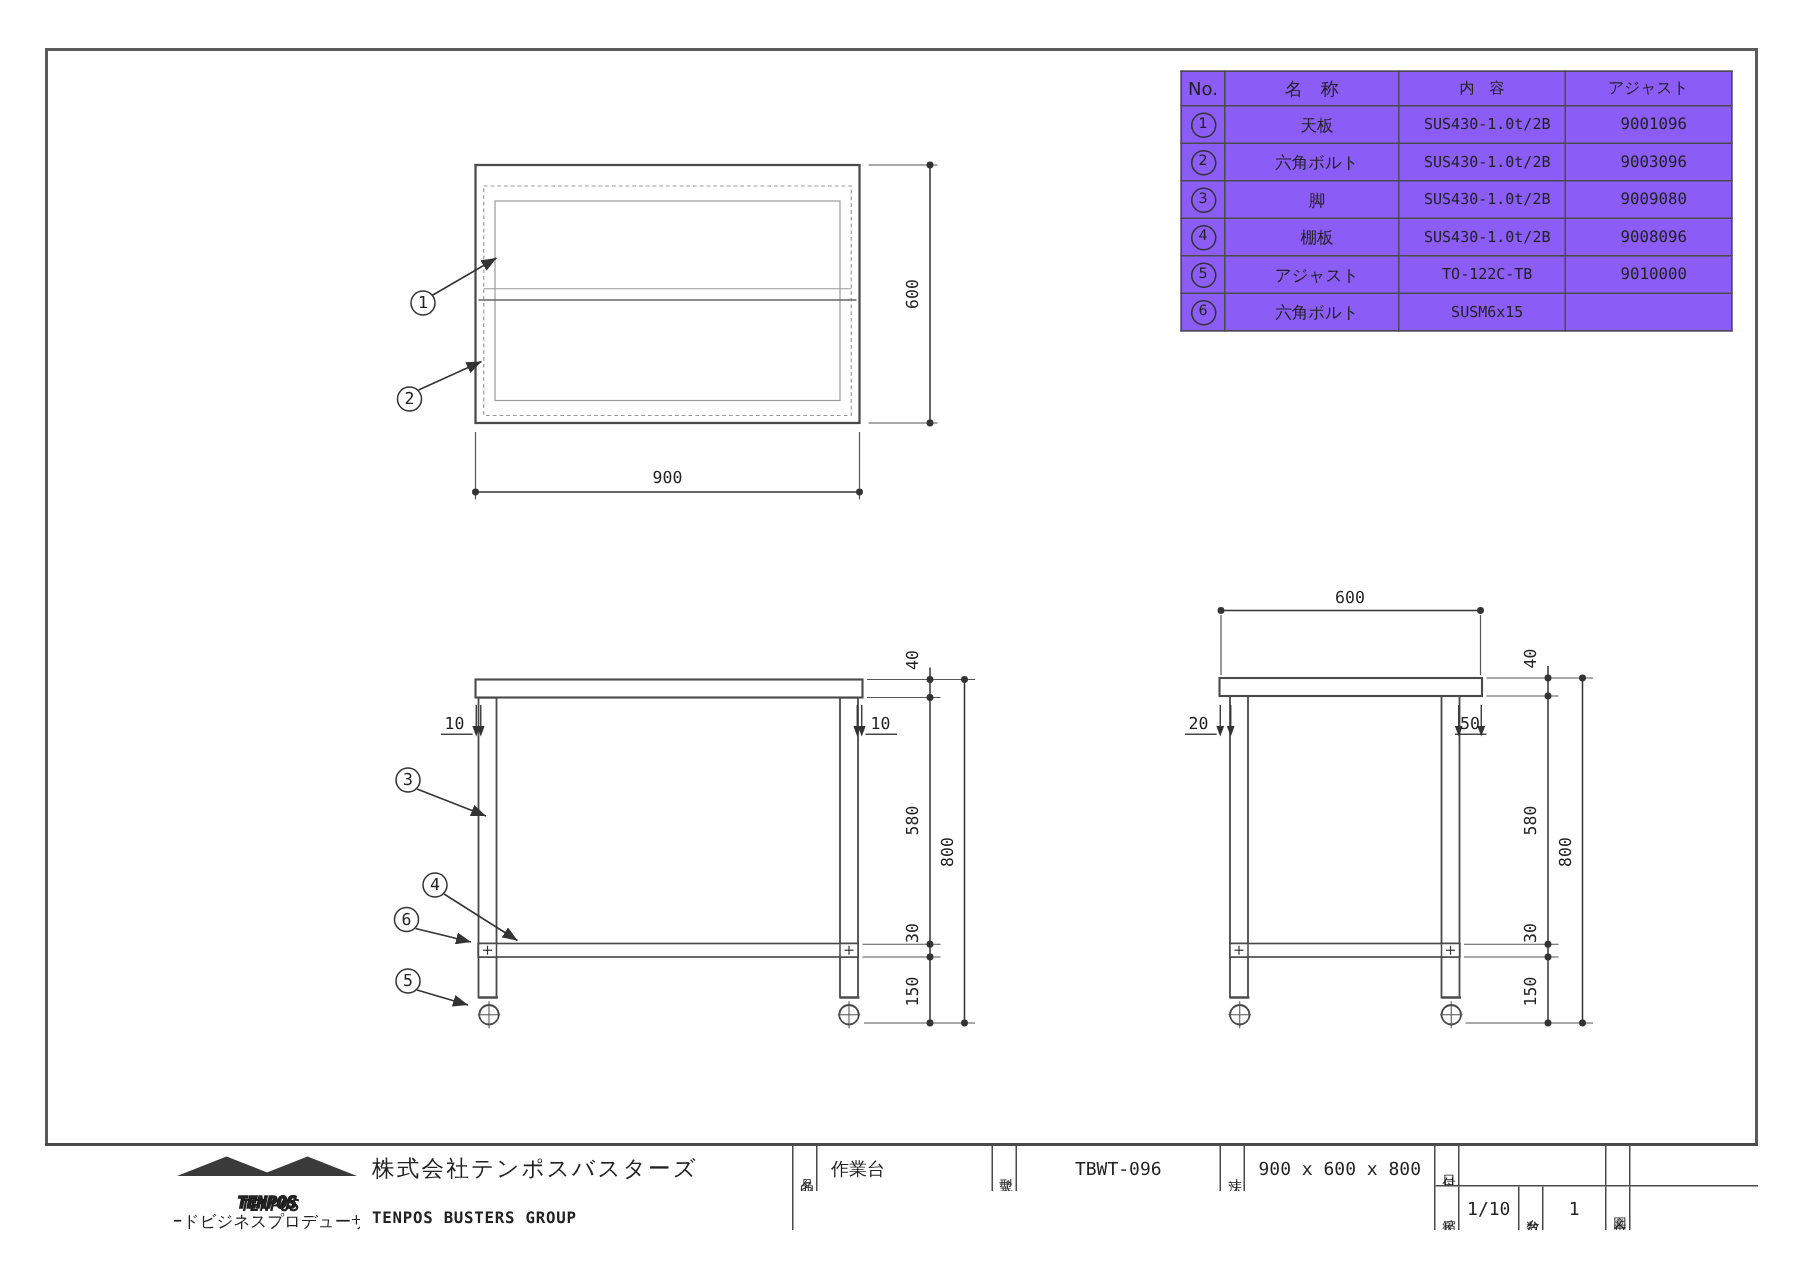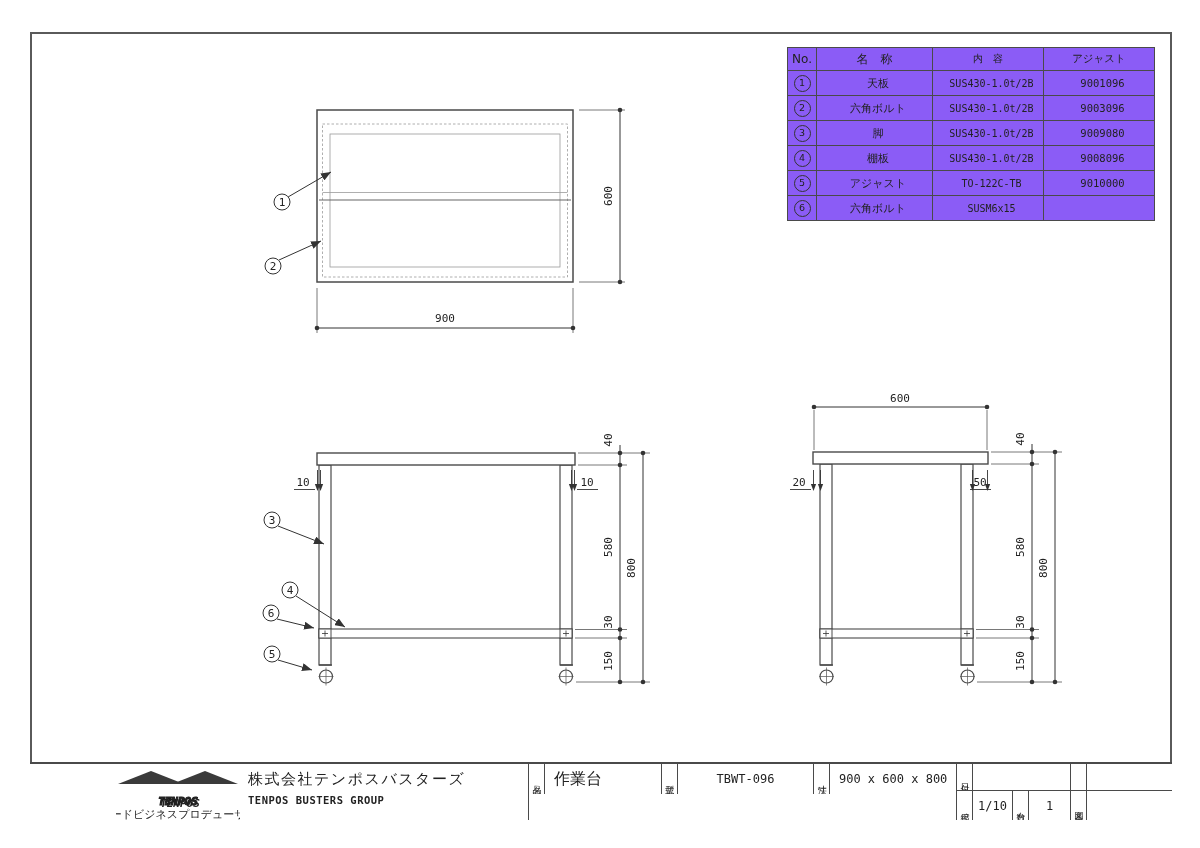--- a/index.html
+++ b/index.html
@@ -31,24 +31,24 @@
   .tb-mid{width:428px;display:flex;flex-direction:column;border-right:1.5px solid #4a4a4a;}
   .tb-right{width:215px;display:flex;flex-direction:column;}
   .tb-row1{height:28px;border-bottom:1.5px solid #4a4a4a;display:flex;align-items:stretch;}
   .tb-row2{height:30px;display:flex;align-items:stretch;}
   .tcell{display:flex;align-items:center;border-right:1px solid #4a4a4a;overflow:hidden;}
   .tcell:last-child{border-right:none;}
   .vlabel{width:16px;justify-content:center;writing-mode:vertical-rl;text-orientation:upright;
           font-size:9px;line-height:1;letter-spacing:1px;padding:1px 0;}
   .prodtitle{flex:1;padding-left:26px;font-size:12.5px;border-right:none;}
   .val{justify-content:center;font-size:12px;font-family:"DejaVu Sans Mono",monospace;}
-  .val-left{justify-content:flex-start;padding-left:9px;font-size:16px;font-family:"DejaVu Sans",sans-serif;}
+  .val-left{justify-content:flex-start;padding-left:9px;font-size:12px;font-family:"DejaVu Sans",sans-serif;}
   .company{position:absolute;left:218px;top:6px;}
   .company .jp{font-size:15px;letter-spacing:1.5px;}
-  .company .en{font-size:10.5px;font-weight:bold;letter-spacing:.5px;margin-top:5px;
+  .company .en{font-size:10.5px;font-weight:bold;letter-spacing:.5px;margin-top:17px;
                font-family:"DejaVu Sans Mono",monospace;}
   .logo{position:absolute;left:86px;top:3px;}
 </style>
 </head>
 <body>
 
 <div class="page">
   <div class="frame"></div>
 
   <svg width="1200" height="848" viewBox="0 0 1200 848">

